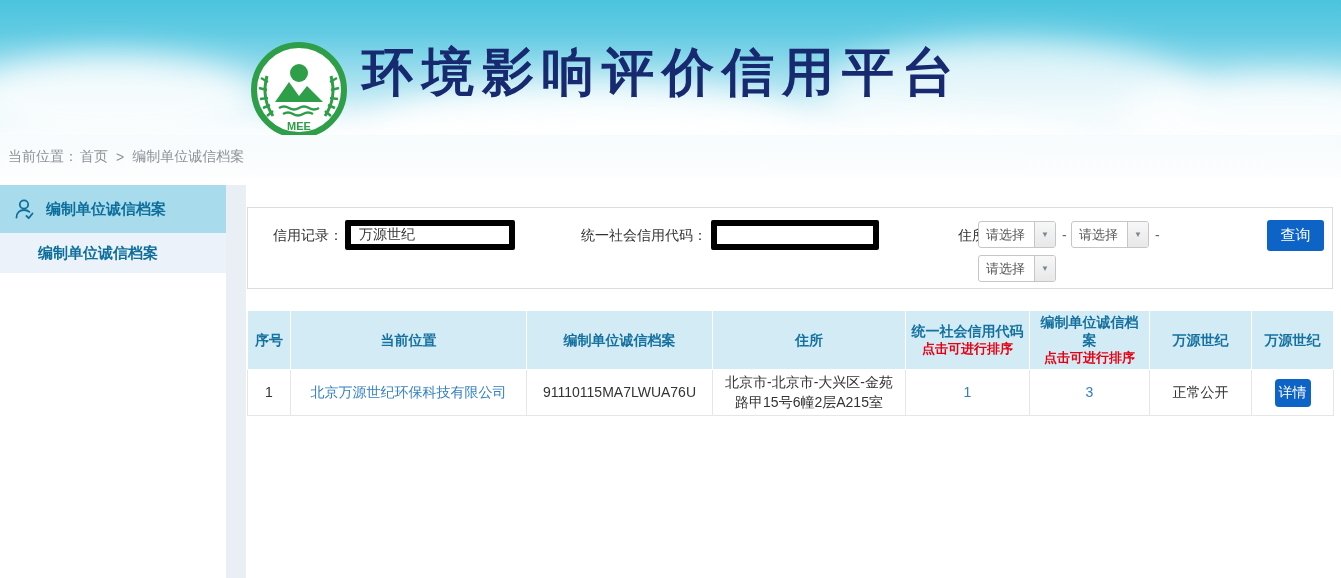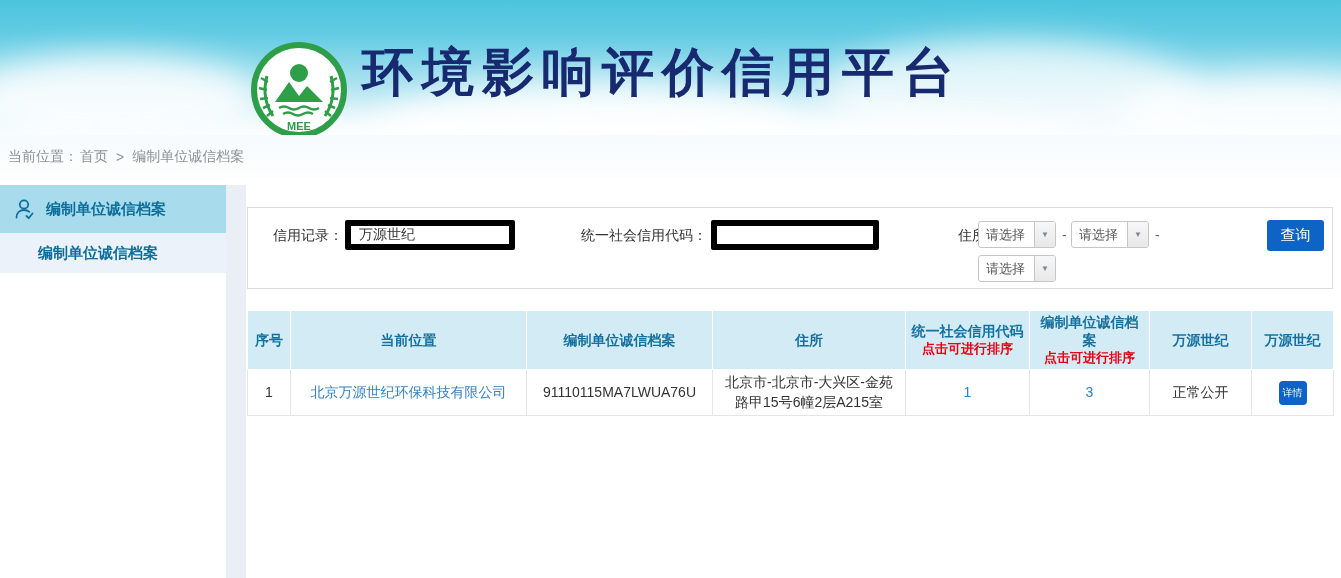--- a/index.html
+++ b/index.html
@@ -98,21 +98,21 @@
     height:40px; border:1px solid #fff; text-align:center; padding:2px 4px; line-height:1.3;
   }
   .result-table td {
     height:46px; border:1px solid #e6e6e6; text-align:center;
     font-size:14px; color:#333; padding:2px 6px; line-height:1.4; background:#fff;
   }
   .sort-hint { display:block; color:#e60012; font-size:13px; font-weight:bold; margin-top:1px; }
   .link-blue { color:#3380c0; text-decoration:none; cursor:pointer; }
   .btn-detail {
     display:inline-block; background:#0e63c6; color:#fff; border:none; border-radius:4px;
-    padding:5px 4px; font-size:10px; cursor:pointer; font-family:inherit;
+    padding:5px 4px; font-size:14px; cursor:pointer; font-family:inherit;
   }
 </style>
 </head>
 <body>
 
 <div class="page">
 
   <div class="sky-header">
     <div class="cloud c1"></div>
     <div class="cloud c2"></div>

